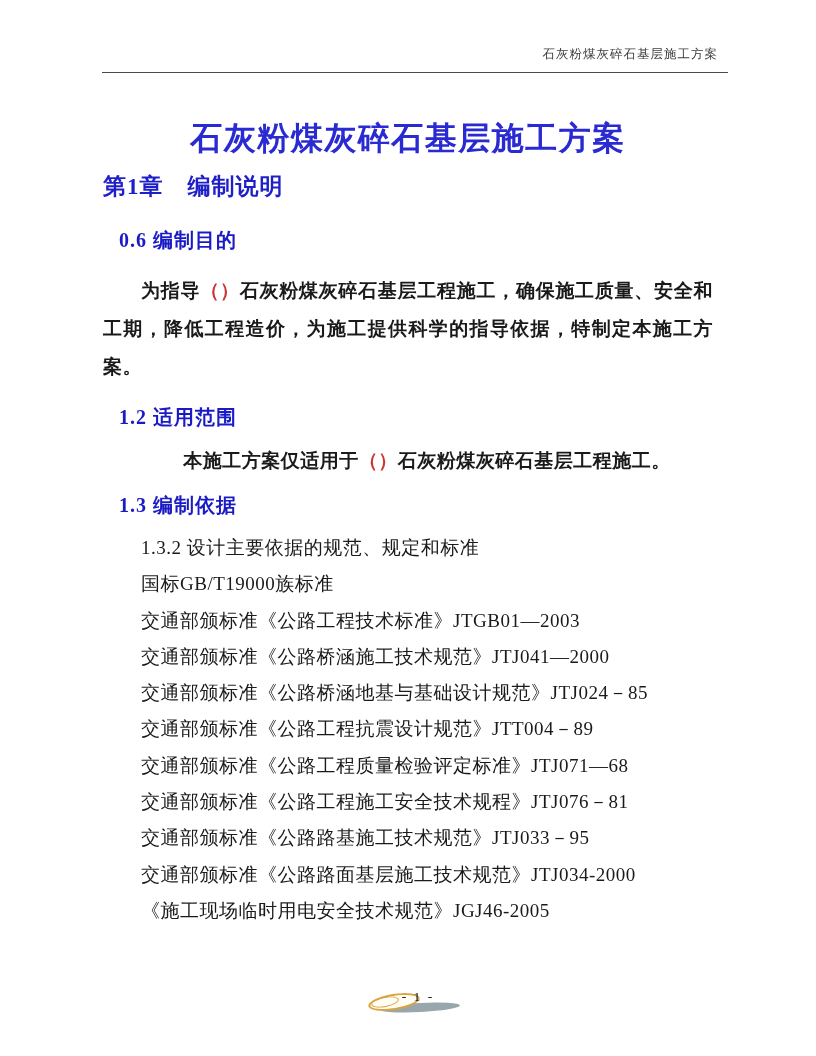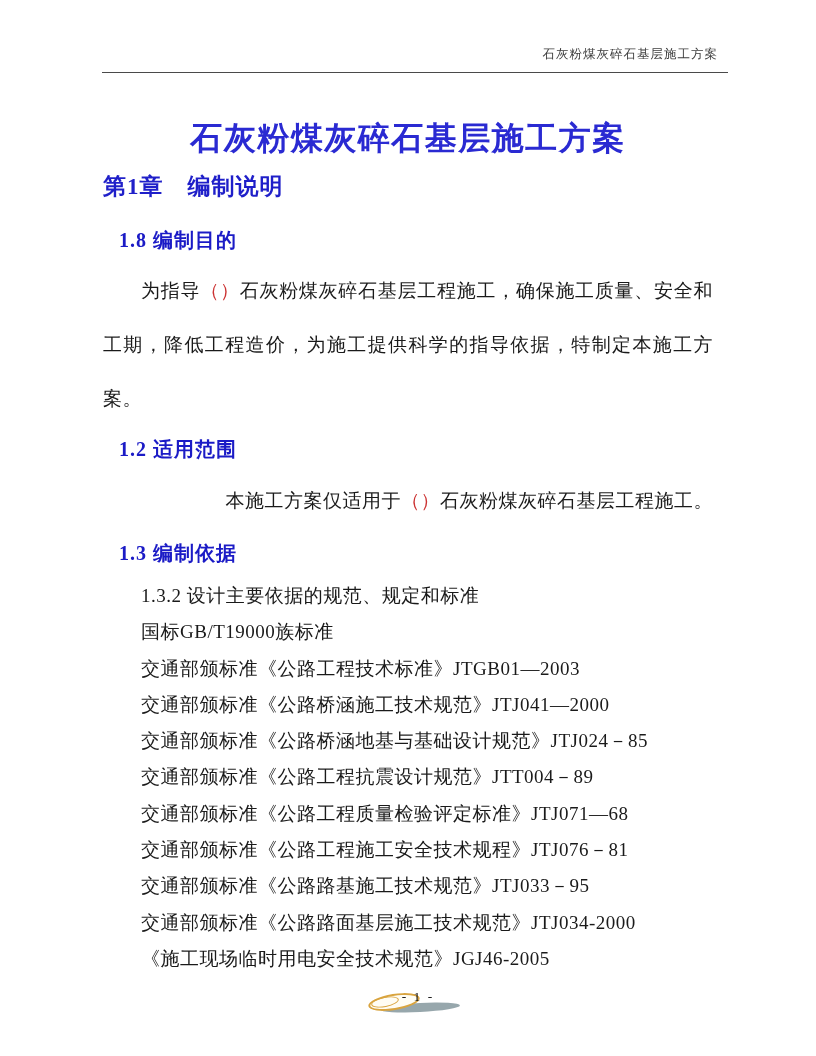--- a/index.html
+++ b/index.html
@@ -37,30 +37,31 @@
     font-size:23px;line-height:28px;
     font-weight:bold;color:#1f1fc9;
     letter-spacing:1px;
   }
   .section-heading{
     margin:28px 0 0 16px;
     font-size:20px;line-height:22px;
     font-weight:bold;color:#1b1bc6;
     letter-spacing:1px;
   }
-  .section-heading.h12{margin-top:12px;}
+  .section-heading.h12{margin-top:20px;}
   .section-heading.h13{margin-top:14px;}
   .body-para{
-    margin:13px 0 0 0;
-    font-size:19px;line-height:54px;
+    margin:21px 0 0 0;
+    font-size:19px;line-height:38px;
     text-align:justify;
     text-indent:2em;
     letter-spacing:0.5px;
+    font-weight:bold;
   }
-  .body-para.p12{margin-top:14px;text-align:right;}
+  .body-para.p12{margin-top:14px;text-align:center;}
   .paren-red{color:#cc3333;}
   .ref-list{margin:14px 0 0 0;}
   .ref-line{
     font-size:19px;line-height:36.3px;
     text-indent:2em;
     letter-spacing:0.5px;
     white-space:nowrap;
   }
   .footer-ornament{
     position:absolute;left:50%;top:986px;
@@ -97,21 +98,21 @@
 
   <div class="doc-header">石灰粉煤灰碎石基层施工方案</div>
   <div class="header-rule"></div>
 
   <div class="content">
 
     <div class="doc-title">石灰粉煤灰碎石基层施工方案</div>
 
     <div class="chapter-heading">第1章　编制说明</div>
 
-    <div class="section-heading h11">1.8 编制目的</div>
+    <div class="section-heading h11">0.6 编制目的</div>
     <div class="body-para p11"><span>为指导</span><span class="paren-red">（）</span><span>石灰粉煤灰碎石基层工程施工，确保施工质量、安全和工期，降低工程造价，为施工提供科学的指导依据，特制定本施工方案。</span></div>
 
     <div class="section-heading h12">1.2 适用范围</div>
     <div class="body-para p12"><span>本施工方案仅适用于</span><span class="paren-red">（）</span><span>石灰粉煤灰碎石基层工程施工。</span></div>
 
     <div class="section-heading h13">1.3 编制依据</div>
 
     <div class="ref-list">
       <div class="ref-line">1.3.2 设计主要依据的规范、规定和标准</div>
       <div class="ref-line">国标GB/T19000族标准</div>

